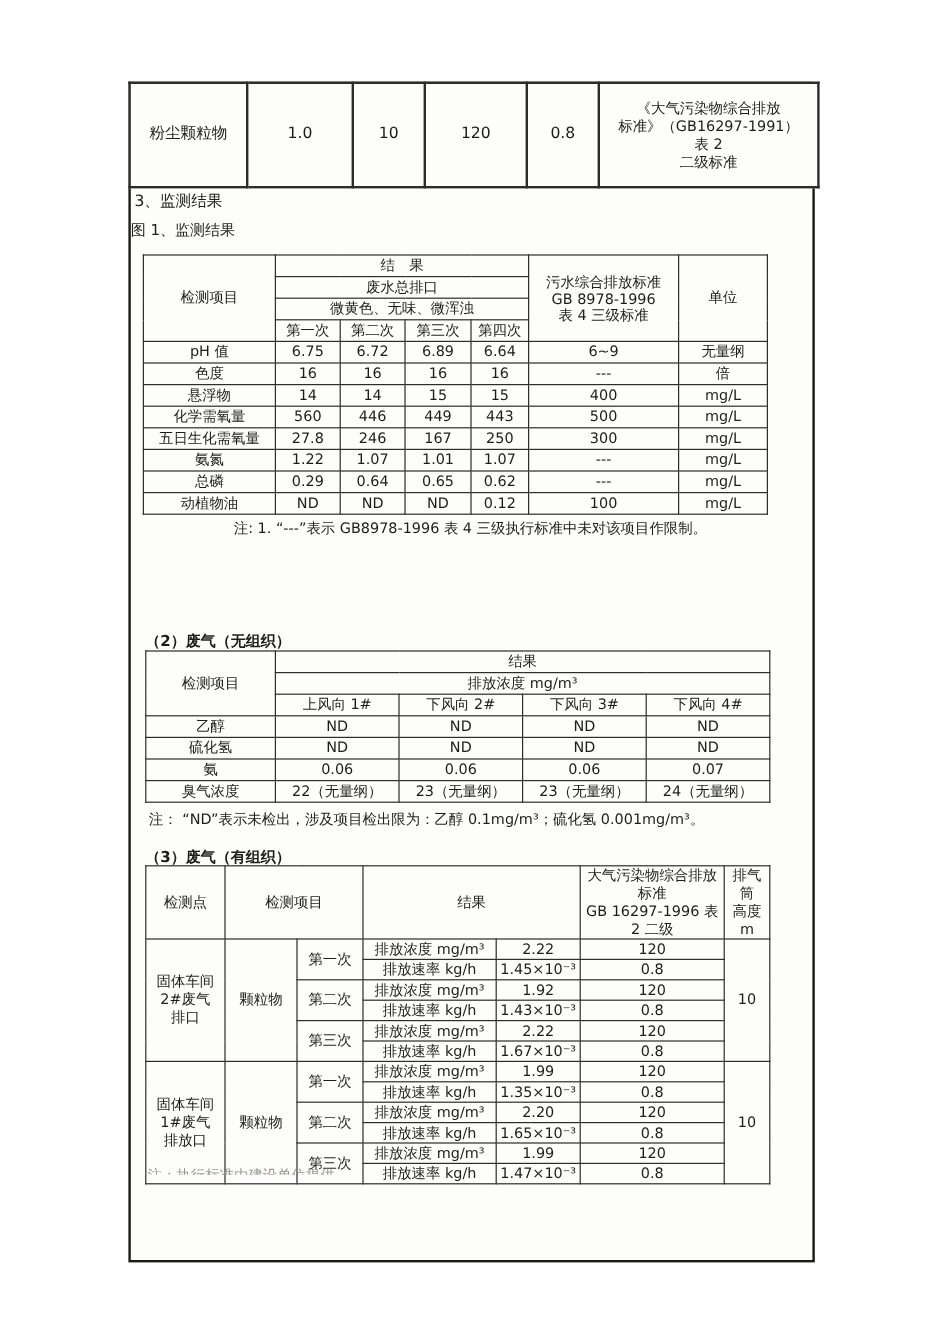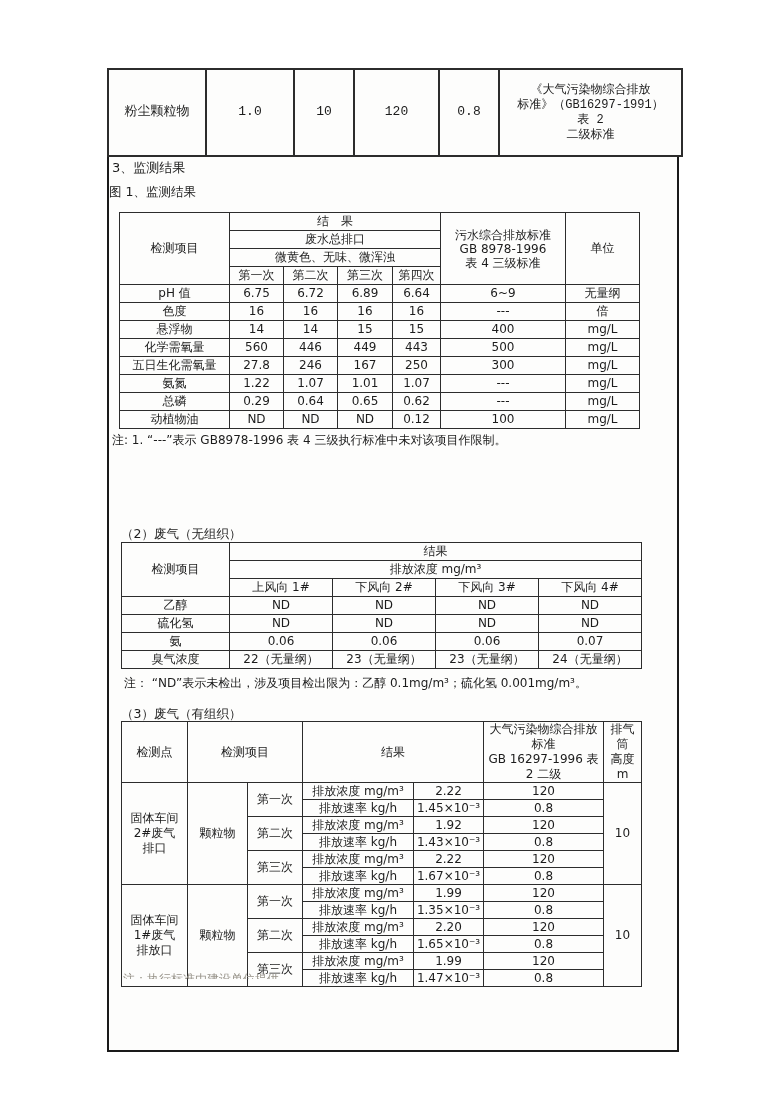--- a/index.html
+++ b/index.html
@@ -19,34 +19,34 @@
   table { border-collapse:collapse; table-layout:fixed; position:absolute; background:#fdfdfc; }
   td {
     border:1px solid #2c2c2c;
     text-align:center; vertical-align:middle;
     font-size:12px; line-height:1.25;
     padding:0 2px; overflow:hidden;
     color:#1c1c1c;
   }
   
   .t-top { left:-2px; top:-2px; width:574px; }
-  .t-top td { border-width:2px; font-size:13px; height:87px;font-family:Liberation Mono, monospace; }
+  .t-top td { border-width:2px; font-size:13px; height:87px; }
   .t-top .std-cell { font-size:12px; line-height:15px; padding:2px 1px; }
   
   .sec-heading { position:absolute; left:3px; top:89px; font-size:13px; }
   .fig-caption { position:absolute; left:0; top:114px; width:100%; text-align:left; font-size:12.5px; }
   
   .t1 { left:10px; top:142px; width:520px; }
   .t1 tr { height:18px; }
   .t1 .std3 { line-height:14px; font-size:12px; }
   
-  .notes1 { position:absolute; left:3px; top:362px; width:560px; font-size:12px; line-height:17.5px; }
+  .notes1 { position:absolute; left:3px; top:362px; width:560px; font-size:12px; line-height:17.5px;text-align:center; }
   .notes1 .indent { padding-left:24px; }
   
-  .sub-heading { position:absolute; left:12px; font-size:12.5px; font-weight:normal; }
+  .sub-heading { position:absolute; left:12px; font-size:12.5px; font-weight:bold; }
   .h-2 { top:456px; }
   .h-3 { top:636px; }
   
   .t2 { left:12px; top:472px; width:520px; }
   .t2 tr { height:18px; }
   
   .note2 { position:absolute; left:15px; top:605px; width:540px; font-size:12px; }
   
   .t3 { left:12px; top:651px; width:520px; }
   .t3 tr { height:17px; }

